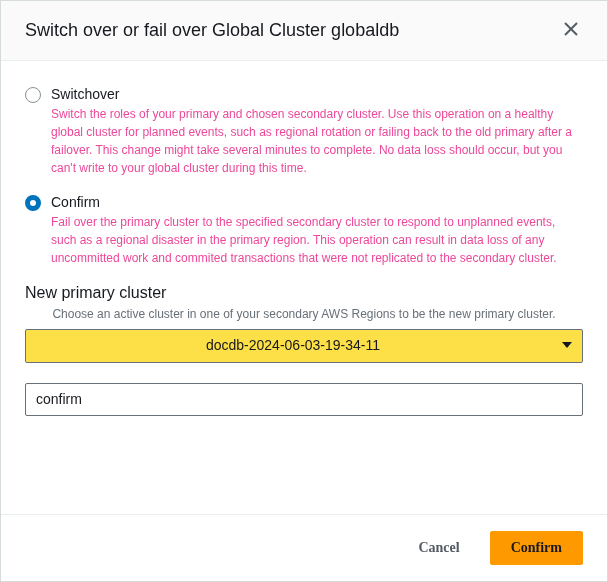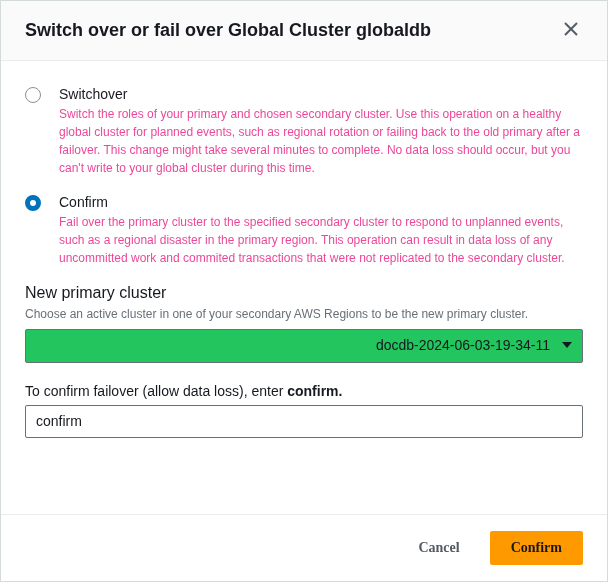--- a/index.html
+++ b/index.html
@@ -21,21 +21,21 @@
   .modal-header {
     display: flex;
     align-items: center;
     justify-content: space-between;
     padding: 16px 24px;
     border-bottom: 1px solid #eaeded;
     background: #fafafa;
   }
   .modal-header h1 {
     font-size: 18px;
-    font-weight: 700;
+    font-weight: 400;
     color: #16191f;
     line-height: 1.3;
   }
   .close-btn {
     background: none;
     border: none;
     cursor: pointer;
     padding: 4px;
     display: flex;
     align-items: center;
@@ -51,21 +51,21 @@
   .intro {
     font-size: 14px;
     line-height: 1.45;
     color: #16191f;
     margin-bottom: 22px;
   }
   .radio-group { margin-bottom: 14px; }
   .radio-option {
     display: flex;
     align-items: flex-start;
-    gap: 18px;
+    gap: 10px;
     margin-bottom: 16px;
     justify-content: center;
   }
   .radio-circle {
     flex: 0 0 auto;
     width: 16px;
     height: 16px;
     margin-top: 2px;
     border-radius: 50%;
     border: 1px solid #879196;
@@ -95,38 +95,39 @@
     font-size: 16px;
     color: #16191f;
     line-height: 1.3;
     margin-bottom: 2px;
   }
   .field-hint {
     font-size: 12px;
     color: #687078;
     line-height: 1.4;
     margin-bottom: 6px;
+    text-align: center;
   }
   .select-wrap {
     position: relative;
     width: 100%;
   }
   .select-display {
     width: 100%;
     border: 1px solid #687078;
     border-radius: 2px;
-    background: #22c55e;
+    background: #fde047;
     padding: 6px 32px 6px 10px;
     font-size: 14px;
     color: #16191f;
     cursor: pointer;
     line-height: 1.4;
     display: flex;
     align-items: center;
-    justify-content: flex-end;
+    justify-content: center;
   }
   .select-caret {
     position: absolute;
     right: 10px;
     top: 50%;
     transform: translateY(-50%);
     pointer-events: none;
   }
   .select-caret svg { width: 12px; height: 12px; fill: #16191f; }
   .confirm-label {
@@ -223,23 +224,20 @@
         </div>
         <span class="select-caret">
           <svg viewBox="0 0 12 12">
               <polygon points="1,3 11,3 6,9"></polygon>
             </svg>
         </span>
       </div>
     </div>
 
     <div class="field-block">
-      <div class="confirm-label">
-        <span>To confirm failover (allow data loss), enter </span><span class="bold">confirm.</span>
-      </div>
       <input type="text" class="text-input" value="confirm" style="">
     </div>
 
   </div>
 
   <div class="modal-footer">
     <button class="btn btn-link">Cancel</button>
     <button class="btn btn-primary">Confirm</button>
   </div>
 

